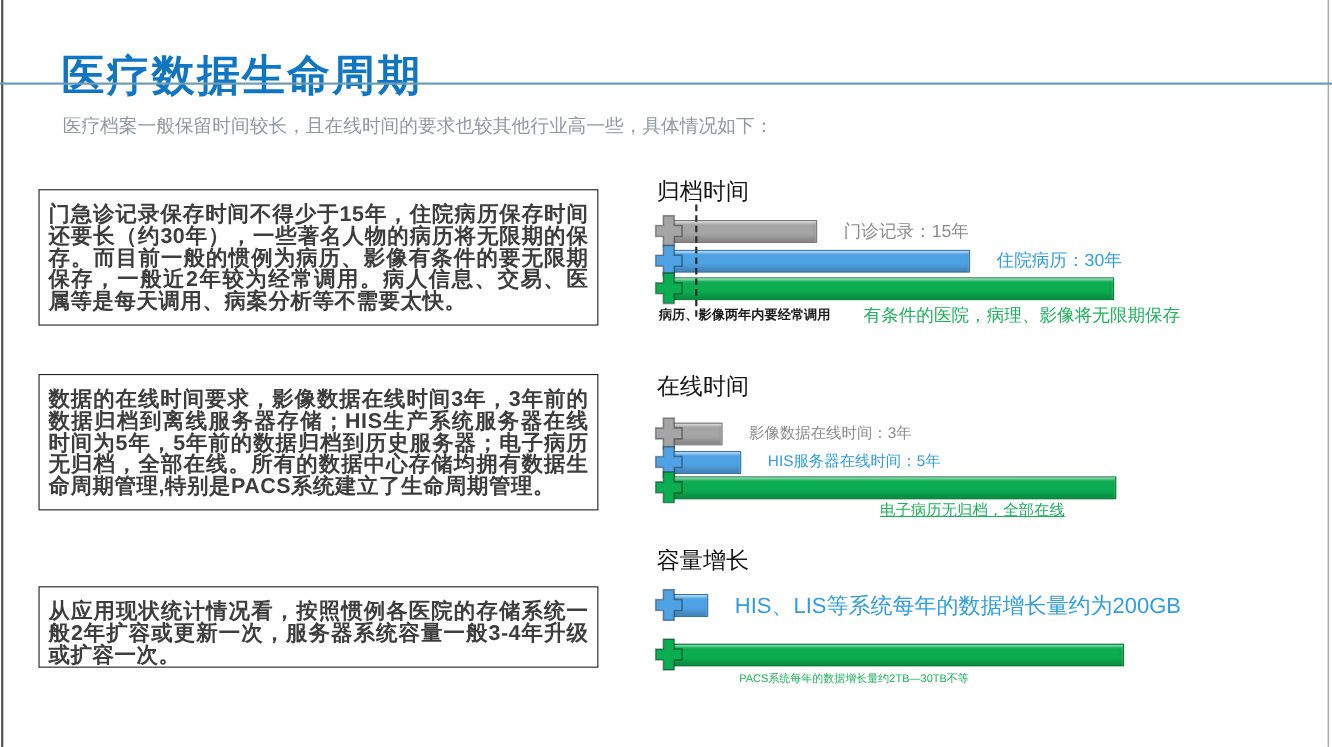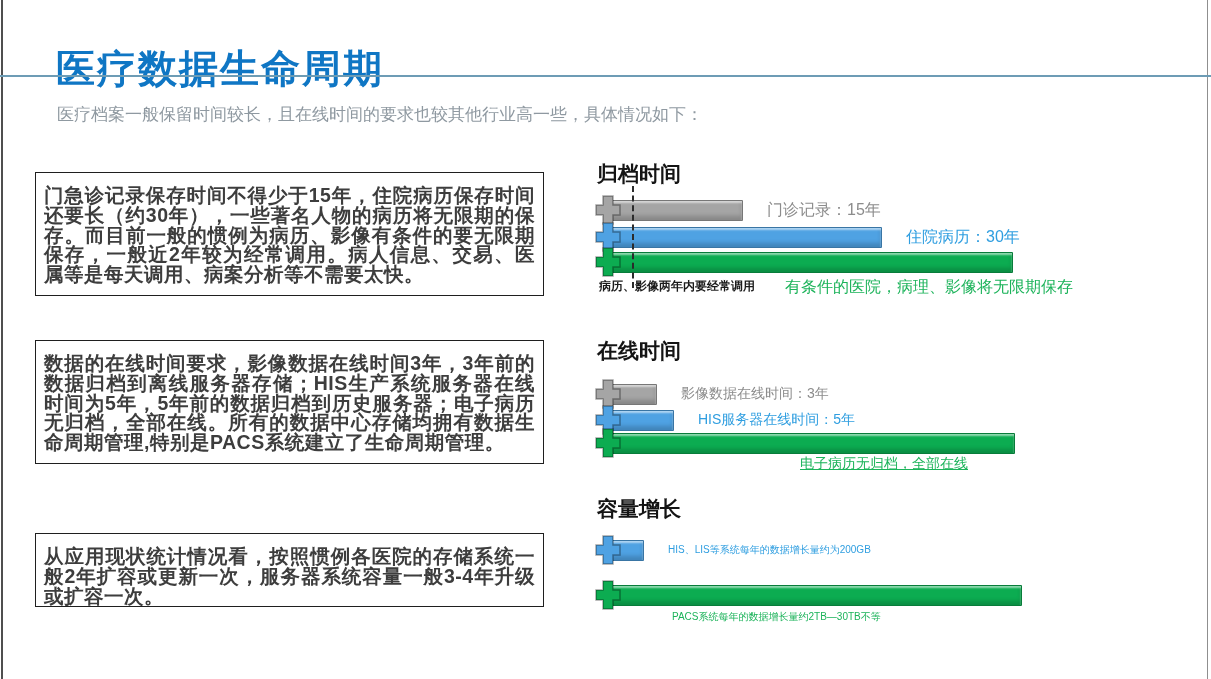--- a/index.html
+++ b/index.html
@@ -26,41 +26,41 @@
     color:var(--text-dark); text-align:justify; letter-spacing:0.5px;
   }
   .note.n1{top:172px; height:124px;}
   .note.n2{top:340px; height:124px;}
   .note.n3{top:533px; height:74px;}
 
   .chart{position:absolute; left:595px; width:616px;}
   .chart.c1{top:160px; height:150px;}
   .chart.c2{top:335px; height:145px;}
   .chart.c3{top:493px; height:145px;}
-  .chart-title{position:absolute; left:2px; top:0; font-size:21px; font-weight:700; color:#141414;}
+  .chart-title{position:absolute; left:2px; top:0; font-size:21px; font-weight:400; color:#141414;}
   .chart.c2 .chart-title, .chart.c3 .chart-title{top:2px;}
 
   .bar-row{position:absolute; left:0; height:30px; display:flex; align-items:center;justify-content:center;}
   .cross{width:26px; height:30px; flex:0 0 26px; position:relative; z-index:2;}
   .bar{
     height:19px; margin-left:-13px; position:relative; z-index:1;
     border:1px solid rgba(0,0,0,0.28); border-radius:1px;
     box-shadow:inset 0 2px 2px rgba(255,255,255,0.55), inset 0 -4px 4px rgba(0,0,0,0.18);
   }
   .gray{color:var(--bar-gray);}  .blue{color:var(--bar-blue);}  .green{color:var(--bar-green);}
   .bar.gray{background:var(--bar-gray);}
   .bar.blue{background:var(--bar-blue);}
   .bar.green{background:var(--bar-green);}
   .bar-label{margin-left:24px; white-space:nowrap;}
   .c-gray{color:var(--label-gray);}
   .c-blue{color:var(--label-blue);}
   .c-green{color:var(--label-green);}
   .chart.c1 .bar-label{font-size:16px;}
   .chart.c2 .bar-label{font-size:14px;}
-  .chart.c3 .bar-label{font-size:10px;}
+  .chart.c3 .bar-label{font-size:20px;}
 
   .below-label{position:absolute; white-space:nowrap;}
   .chart.c1 .below-label{left:190px; top:117px; font-size:16px;}
   .chart.c2 .below-label{left:205px; top:120px; font-size:14px;text-decoration:underline;}
   .chart.c3 .below-label{left:77px; top:117px; font-size:10px;}
 
   .dash-line{position:absolute; left:37px; top:26px; height:102px; width:0;
     border-left:2px dashed #2b2b2b; z-index:4;}
   .annotation{position:absolute; left:4px; top:118px; font-size:12px; font-weight:700; color:#1b1b1b; white-space:nowrap;}
 </style>

